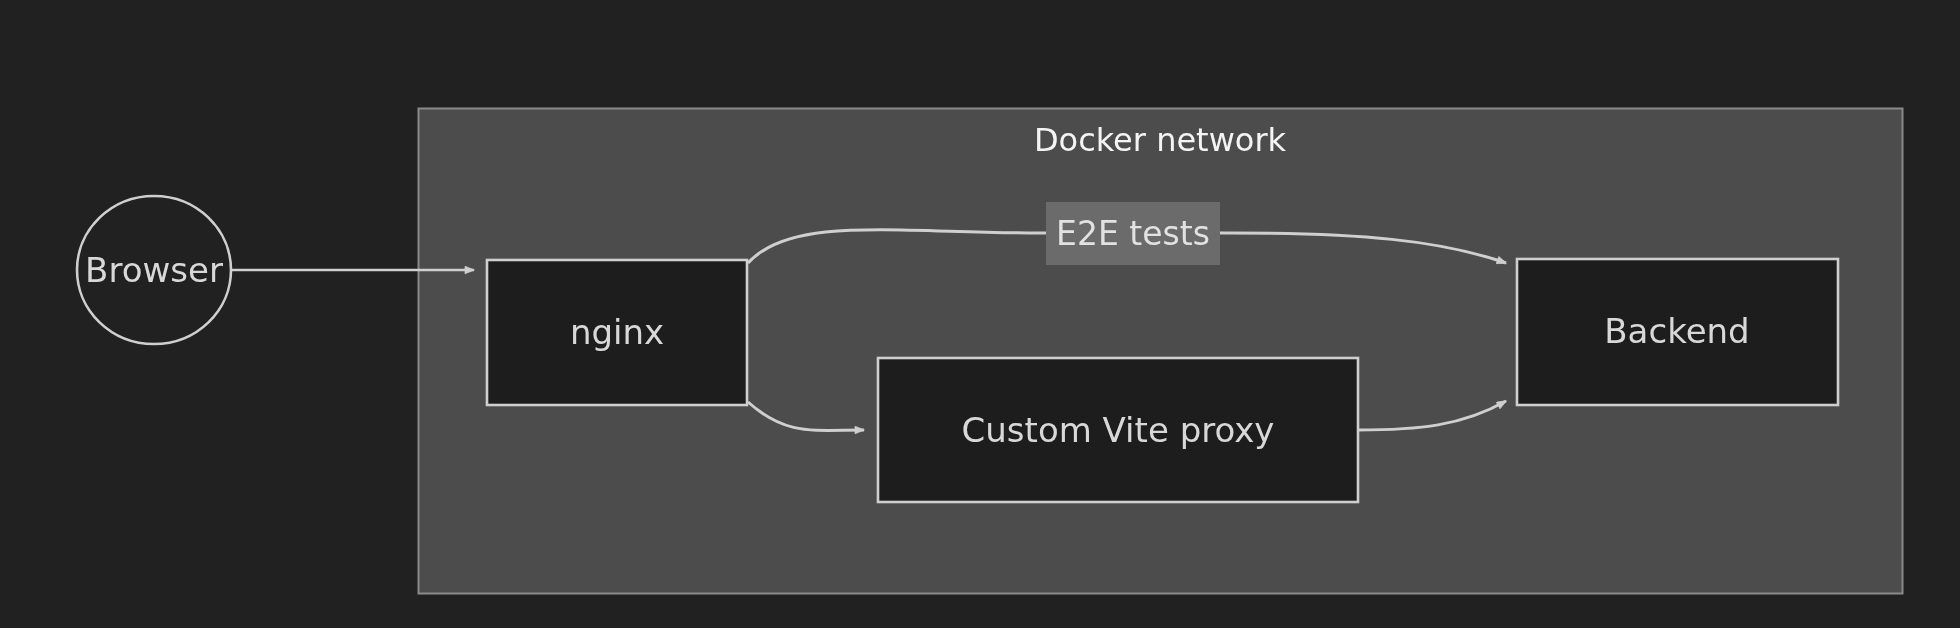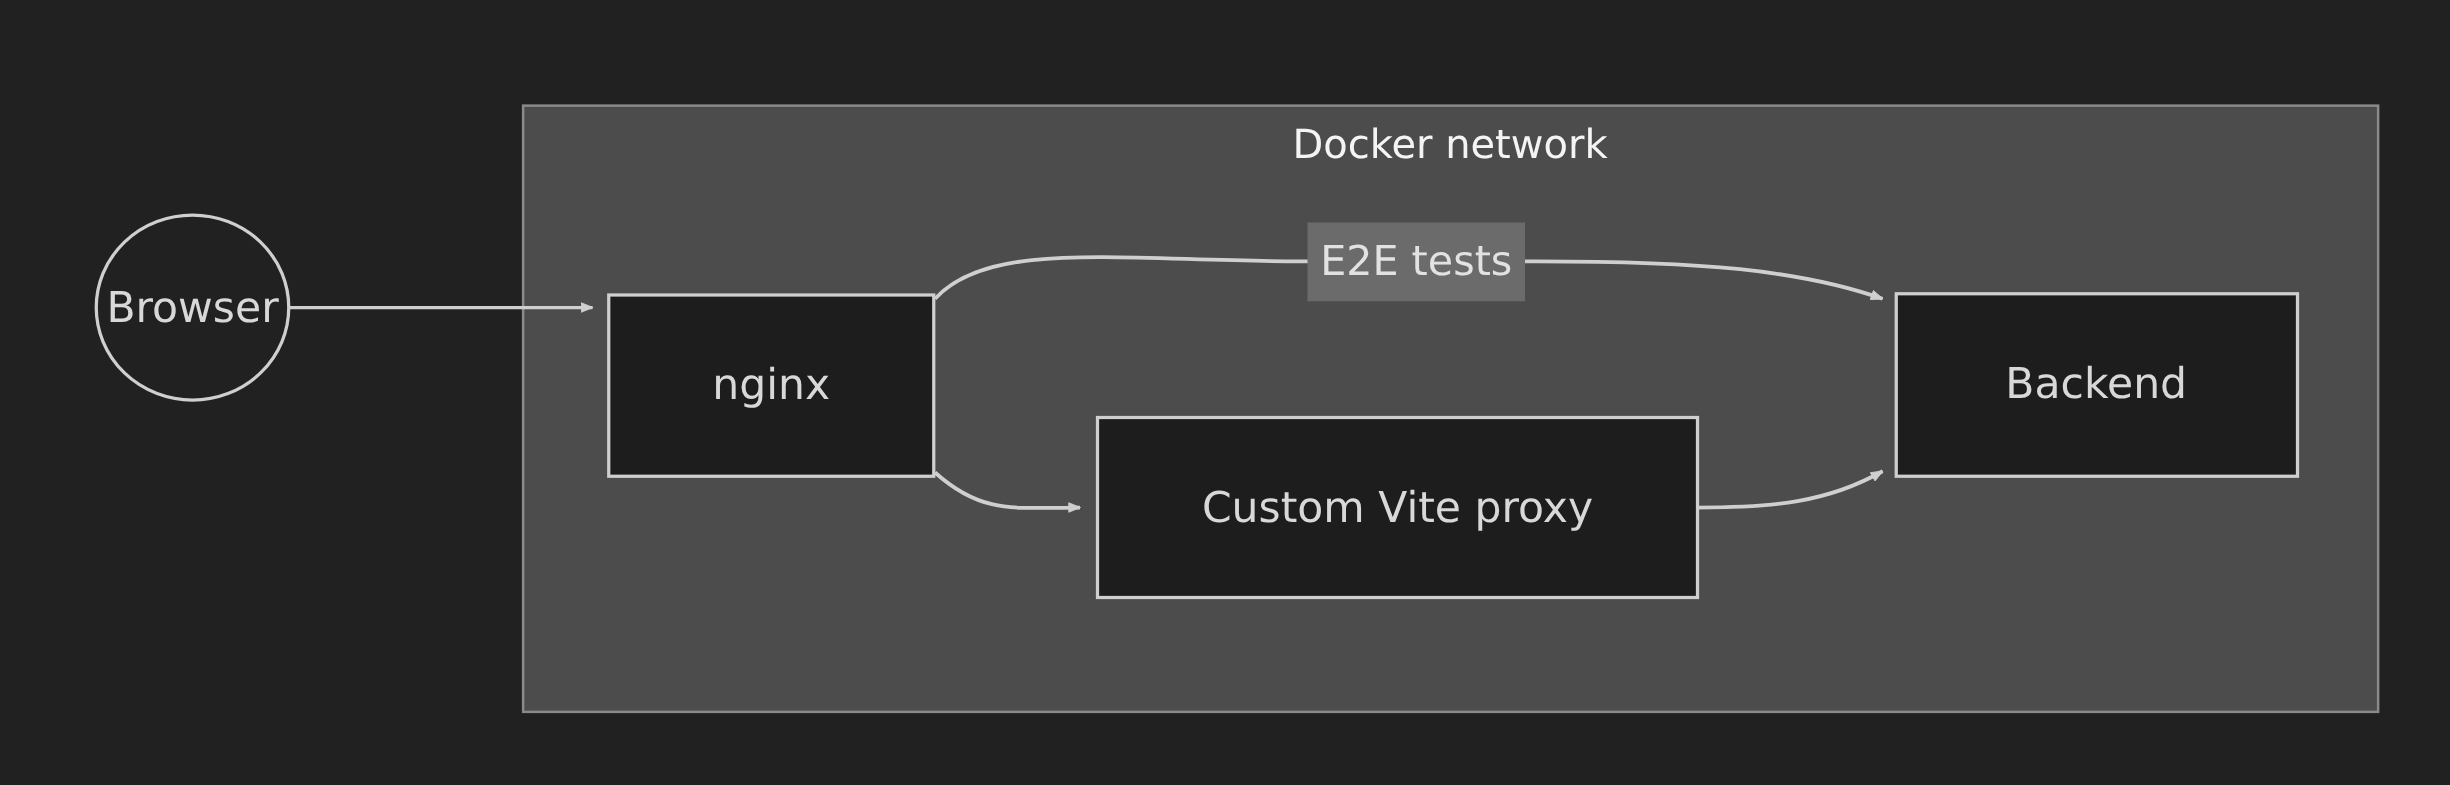--- a/index.html
+++ b/index.html
@@ -12,20 +12,21 @@
     width: 1960px;
     height: 628px;
     overflow: hidden;
     font-family: "DejaVu Sans", "Liberation Sans", sans-serif;
   }
   #diagram-root {
     position: relative;
     width: 1960px;
     height: 517px;
     background: #fde047;
+    margin-top: 24px;
   }
   svg.diagram-canvas {
     display: block;
     width: 1960px;
     height: 628px;
   }
   .node-label {
     font-family: "DejaVu Sans", "Liberation Sans", sans-serif;
     font-size: 34px;
     fill: #d8d8d8;

